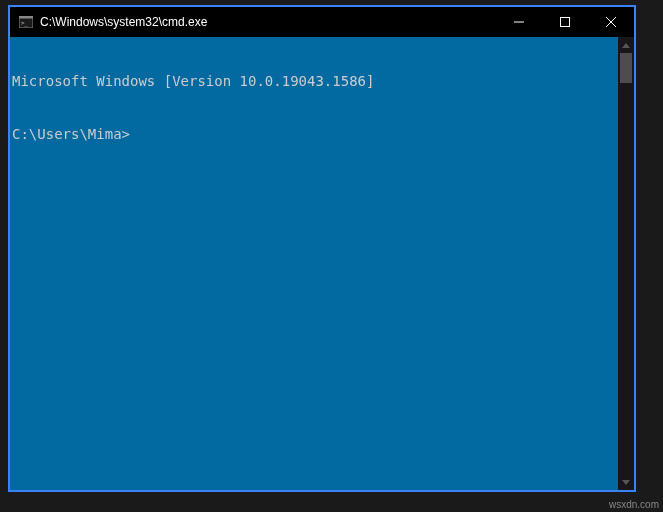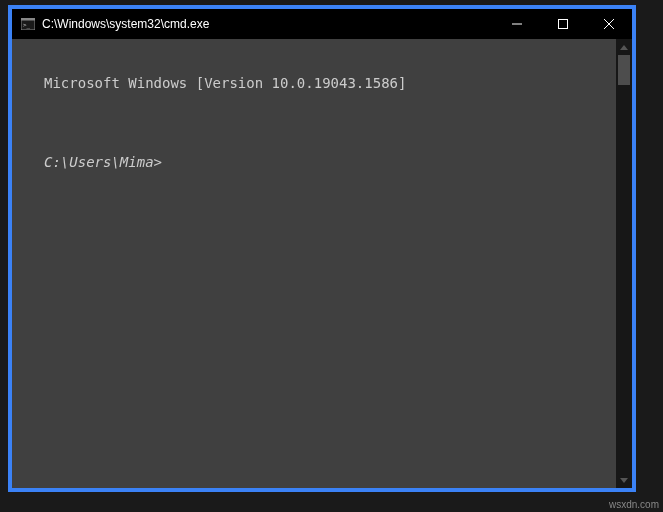--- a/index.html
+++ b/index.html
@@ -15,21 +15,21 @@
       overflow: hidden;
       position: relative;
     }
     .window {
       position: absolute;
       left: 8px;
       top: 5px;
       width: 628px;
       height: 487px;
       background: #0c0c0c;
-      border: 4px solid #3b82f6;
+      border: 2px solid #3b82f6;
       display: flex;
       flex-direction: column;
     }
     .titlebar {
       height: 30px;
       background: #000000;
       display: flex;
       align-items: center;
       color: #ffffff;
       font-family: 'Segoe UI', Tahoma, sans-serif;
@@ -71,39 +71,37 @@
       width: 10px;
       height: 10px;
       stroke: #ffffff;
       stroke-width: 1;
       fill: none;
     }
     .content-area {
       flex: 1;
       display: flex;
       position: relative;
-      background: #404040;
-      padding-left: 30px;
+      background: #0369a1;
     }
     .terminal {
       flex: 1;
       padding: 4px 2px;
       color: #cccccc;
       font-size: 14px;
       line-height: 16px;
       font-family: Consolas, 'Lucida Console', monospace;
       white-space: pre;
       overflow: hidden;
     }
     .terminal-line {
       display: block;
     }
     .prompt-line {
-      margin-top: 31px;
-      font-style: italic;
+      margin-top: 5px;
     }
     .cursor {
       display: inline-block;
       width: 8px;
       height: 14px;
       background: transparent;
       vertical-align: text-bottom;
     }
     .scrollbar {
       width: 16px;

